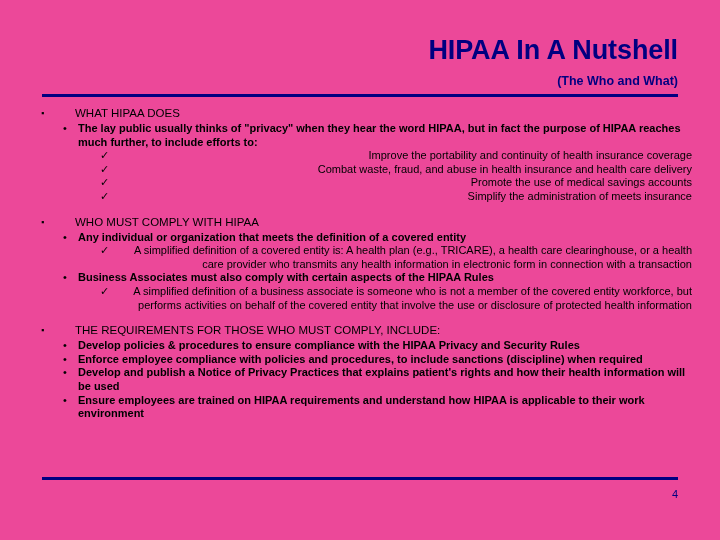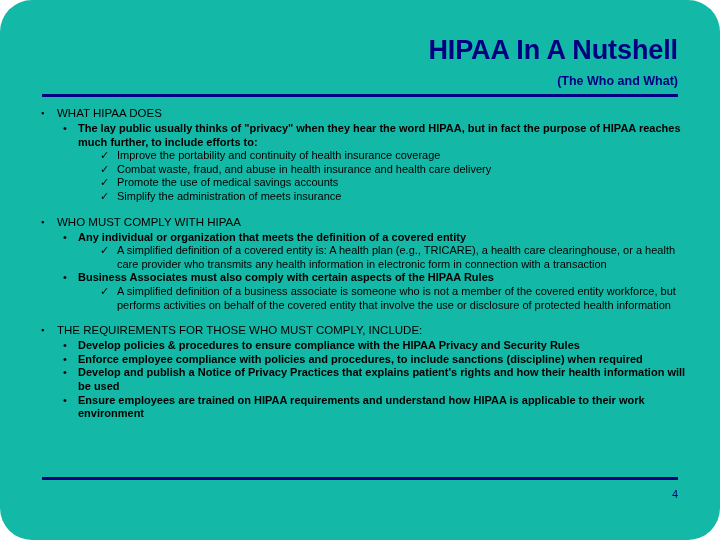--- a/index.html
+++ b/index.html
@@ -7,23 +7,22 @@
     padding: 0;
     background: #ffffff;
   }
   body {
     font-family: "Liberation Sans", sans-serif;
   }
   .slide {
     position: relative;
     width: 720px;
     height: 540px;
-    background: #14b8a6;
+    background: #ec4899;
     overflow: hidden;
-    border-radius: 32px;
   }
 
   
   .title-block {
     position: absolute;
     left: 42px;
     top: 36px;
     width: 636px;
     text-align: right;
   }
@@ -88,21 +87,21 @@
     font-size: 11.5px;
     line-height: 15px;
     margin-bottom: 1px;
   }
   .lvl1 .marker {
     left: 41px;
     font-size: 9px;
     line-height: 15px;
   }
   .lvl1 .txt {
-    margin-left: 57px;
+    margin-left: 75px;
     margin-right: 40px;
   }
 
   
   .lvl2 {
     font-size: 11px;
     line-height: 13.6px;
   }
   .lvl2 .marker {
     left: 63px;
@@ -121,20 +120,21 @@
     line-height: 13.6px;
   }
   .lvl3 .marker {
     left: 100px;
     font-size: 11px;
     line-height: 13.6px;
   }
   .lvl3 .txt {
     margin-left: 117px;
     margin-right: 28px;
+    text-align: right;
   }
 
   
   .page-number {
     position: absolute;
     right: 42px;
     top: 488px;
     font-size: 11px;
     color: #000080;
     text-align: right;

